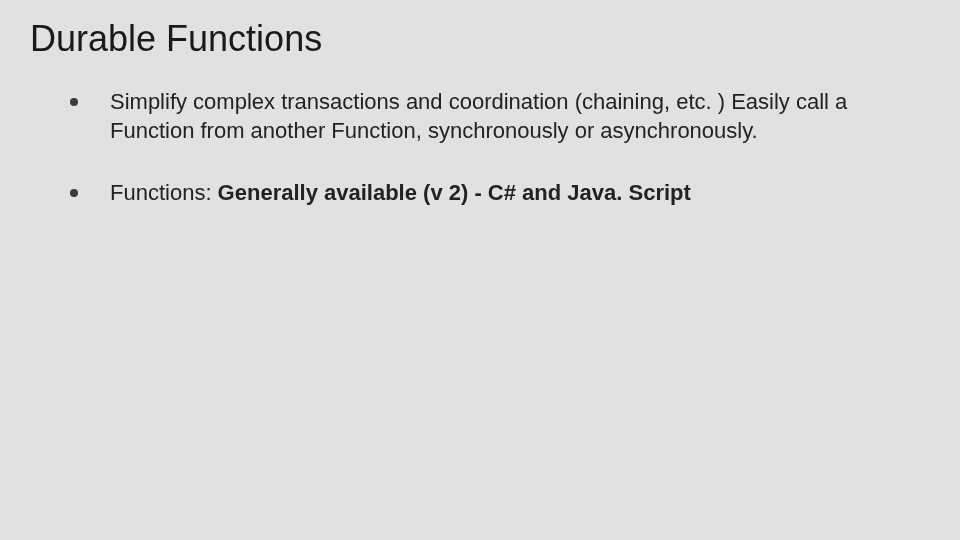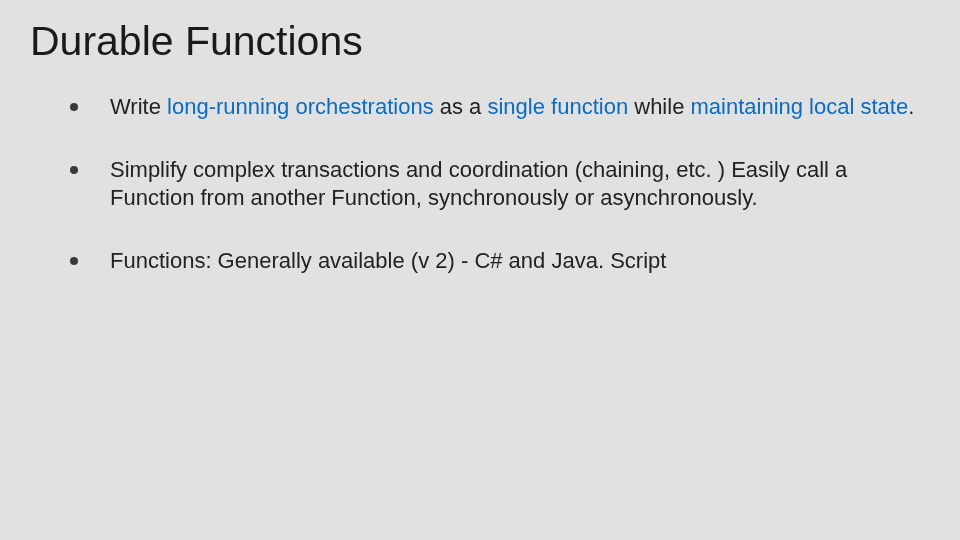--- a/index.html
+++ b/index.html
@@ -11,21 +11,21 @@
     font-family: "Segoe UI", "Helvetica Neue", Arial, sans-serif;
     color: #222;
   }
   .slide {
     box-sizing: border-box;
     padding: 18px 30px 30px 30px;
     width: 100%;
     height: 100%;
   }
   .title {
-    font-size: 41px;
+    font-size: 36px;
     font-weight: 400;
     margin: 0 0 28px 0;
     color: #1a1a1a;
   }
   ul.points {
     list-style: none;
     padding: 0 0 0 40px;
     margin: 0;
   }
   ul.points > li {
@@ -43,26 +43,25 @@
     top: 10px;
     width: 8px;
     height: 8px;
     background: #3a3a3a;
     border-radius: 50%;
   }
   .accent {
     color: #0a6cc1;
   }
   .bold {
-    font-weight: 400;
+    font-weight: 700;
   }
 </style>
 </head>
 <body>
 
 <div class="slide">
   <h1 class="title">Durable Functions</h1>
   <ul class="points">
-      <li><span>Write </span><span class="accent">long-running orchestrations</span><span> as a </span><span class="accent">single function</span><span> while </span><span class="accent">maintaining local state</span><span>.</span></li>
       <li><span>Simplify complex transactions and coordination (chaining, etc. )  Easily call a Function from another Function, synchronously or asynchronously.</span></li>
       <li><span>Functions: </span><span class="bold">Generally available (v 2) - C# and Java. Script</span></li>
     </ul>
 </div>
 
 </body></html>

